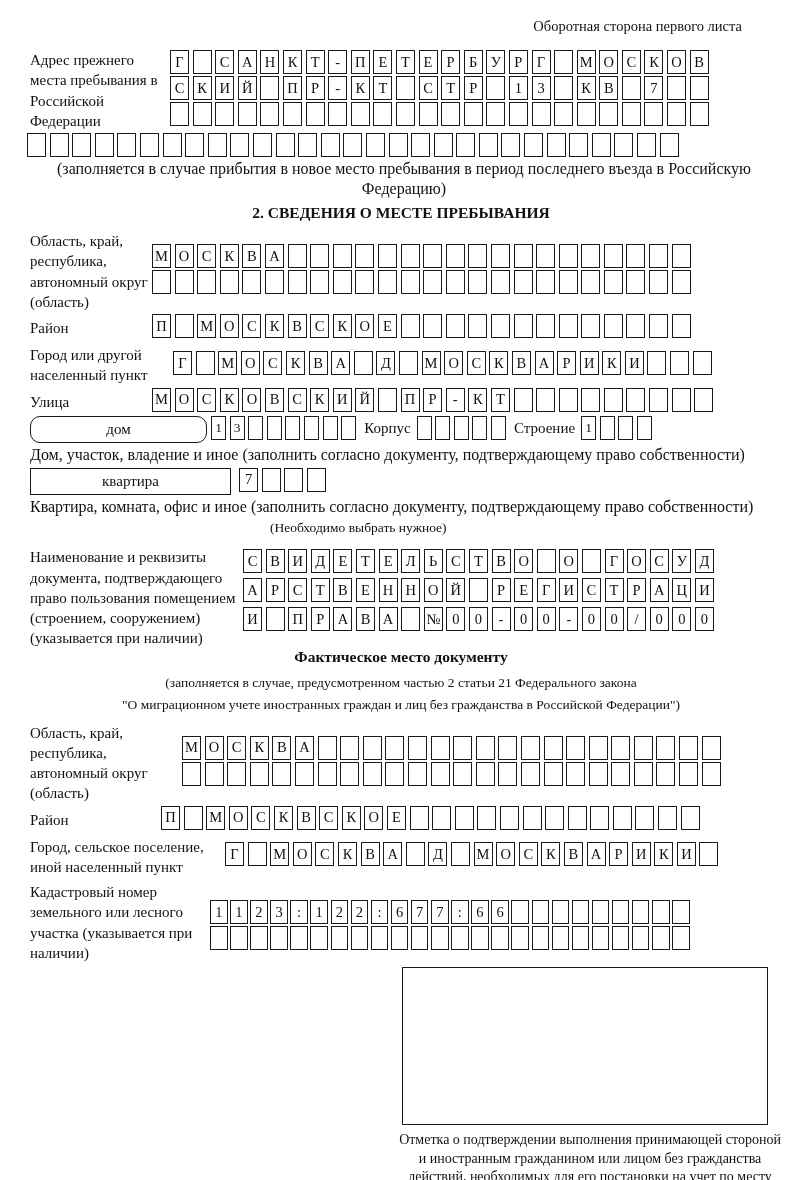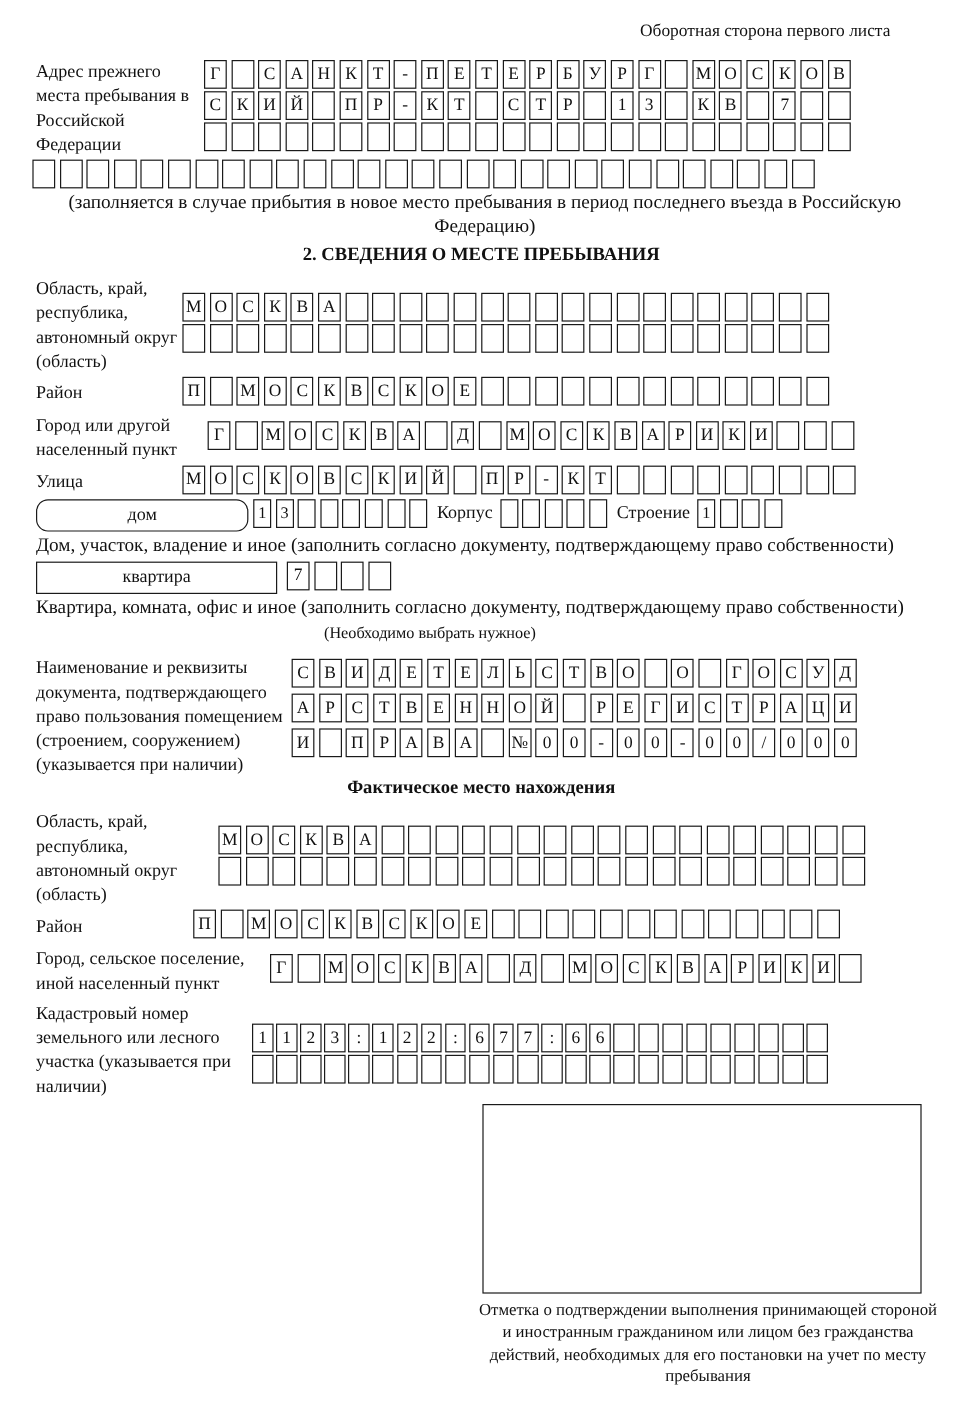--- a/index.html
+++ b/index.html
@@ -472,21 +472,25 @@
           <span class="cell">0</span>
           <span class="cell">0</span>
           <span class="cell">/</span>
           <span class="cell">0</span>
           <span class="cell">0</span>
           <span class="cell">0</span>
         </div>
     </div>
   </div>
 
-  <div class="fact-title">Фактическое место нахождения</div>
+  <div class="fact-title">Фактическое место документу</div>
+  <div class="fact-note">
+    <div>(заполняется в случае, предусмотренном частью 2 статьи 21 Федерального закона</div>
+    <div>"О миграционном учете иностранных граждан и лиц без гражданства в Российской Федерации")</div>
+  </div>
 
   <div class="field">
     <div class="label w152">Область, край, республика, автономный округ (область)</div>
     <div class="rows">
       <div class="cellrow">
           <span class="cell">М</span>
           <span class="cell">О</span>
           <span class="cell">С</span>
           <span class="cell">К</span>
           <span class="cell">В</span>

